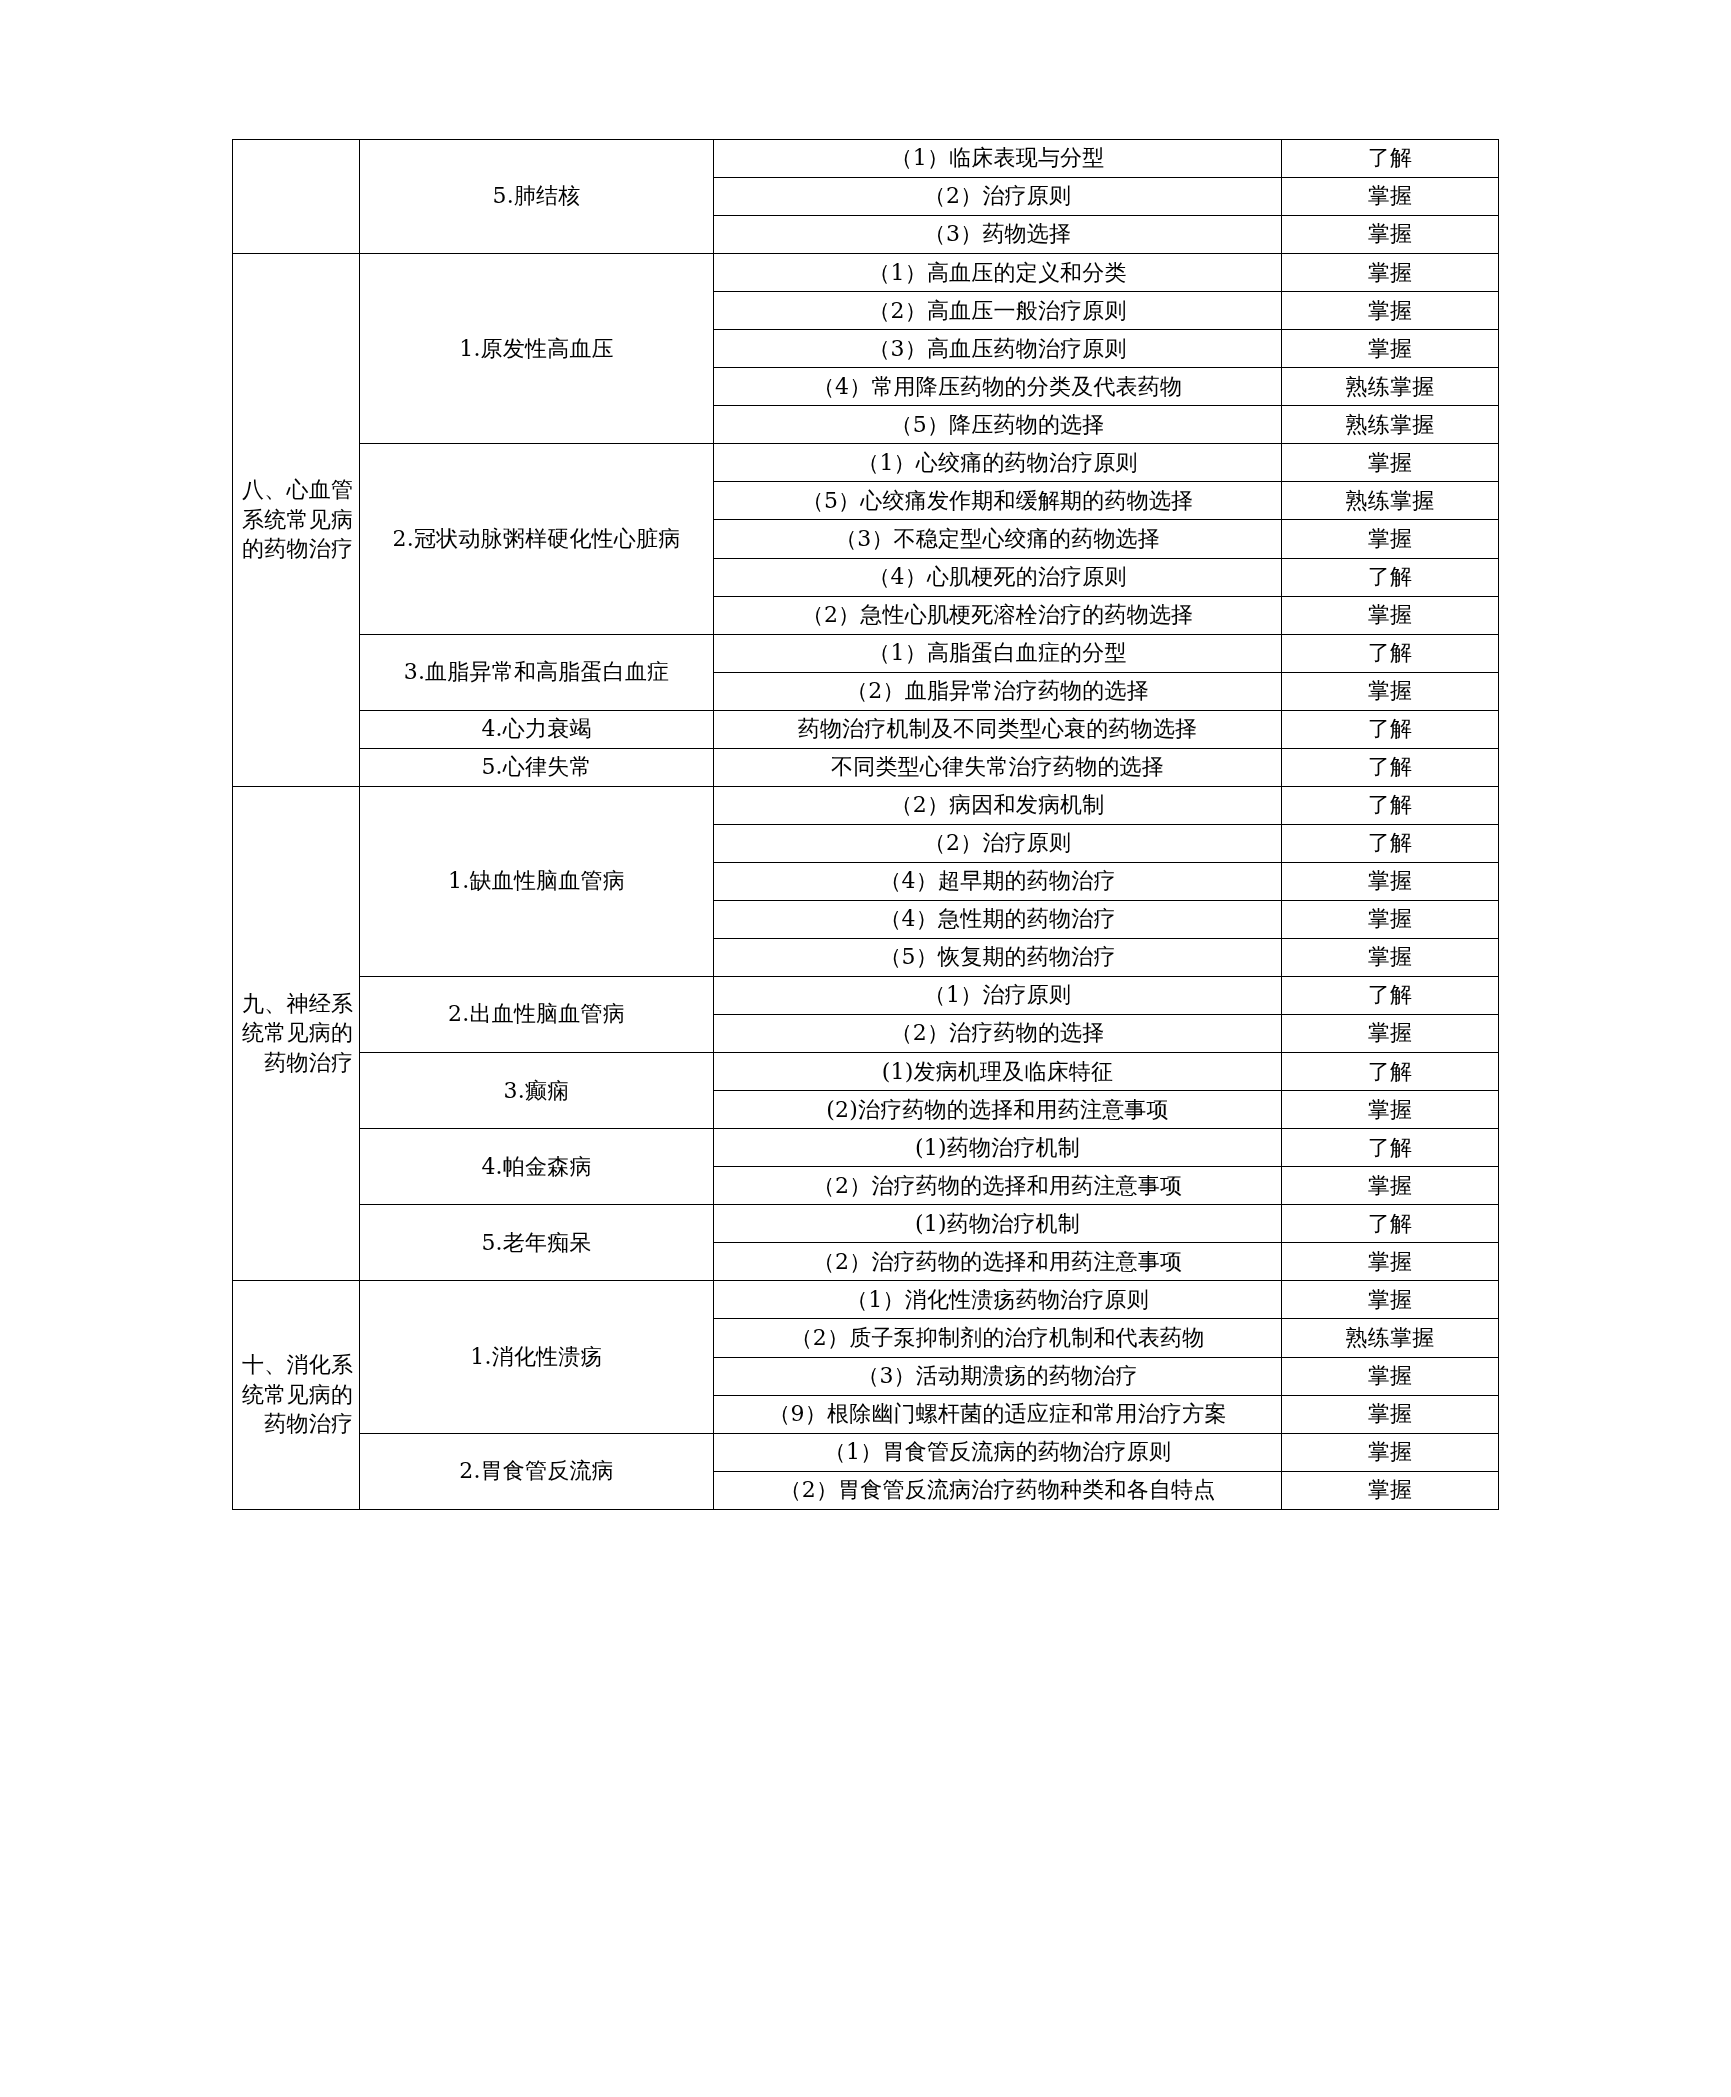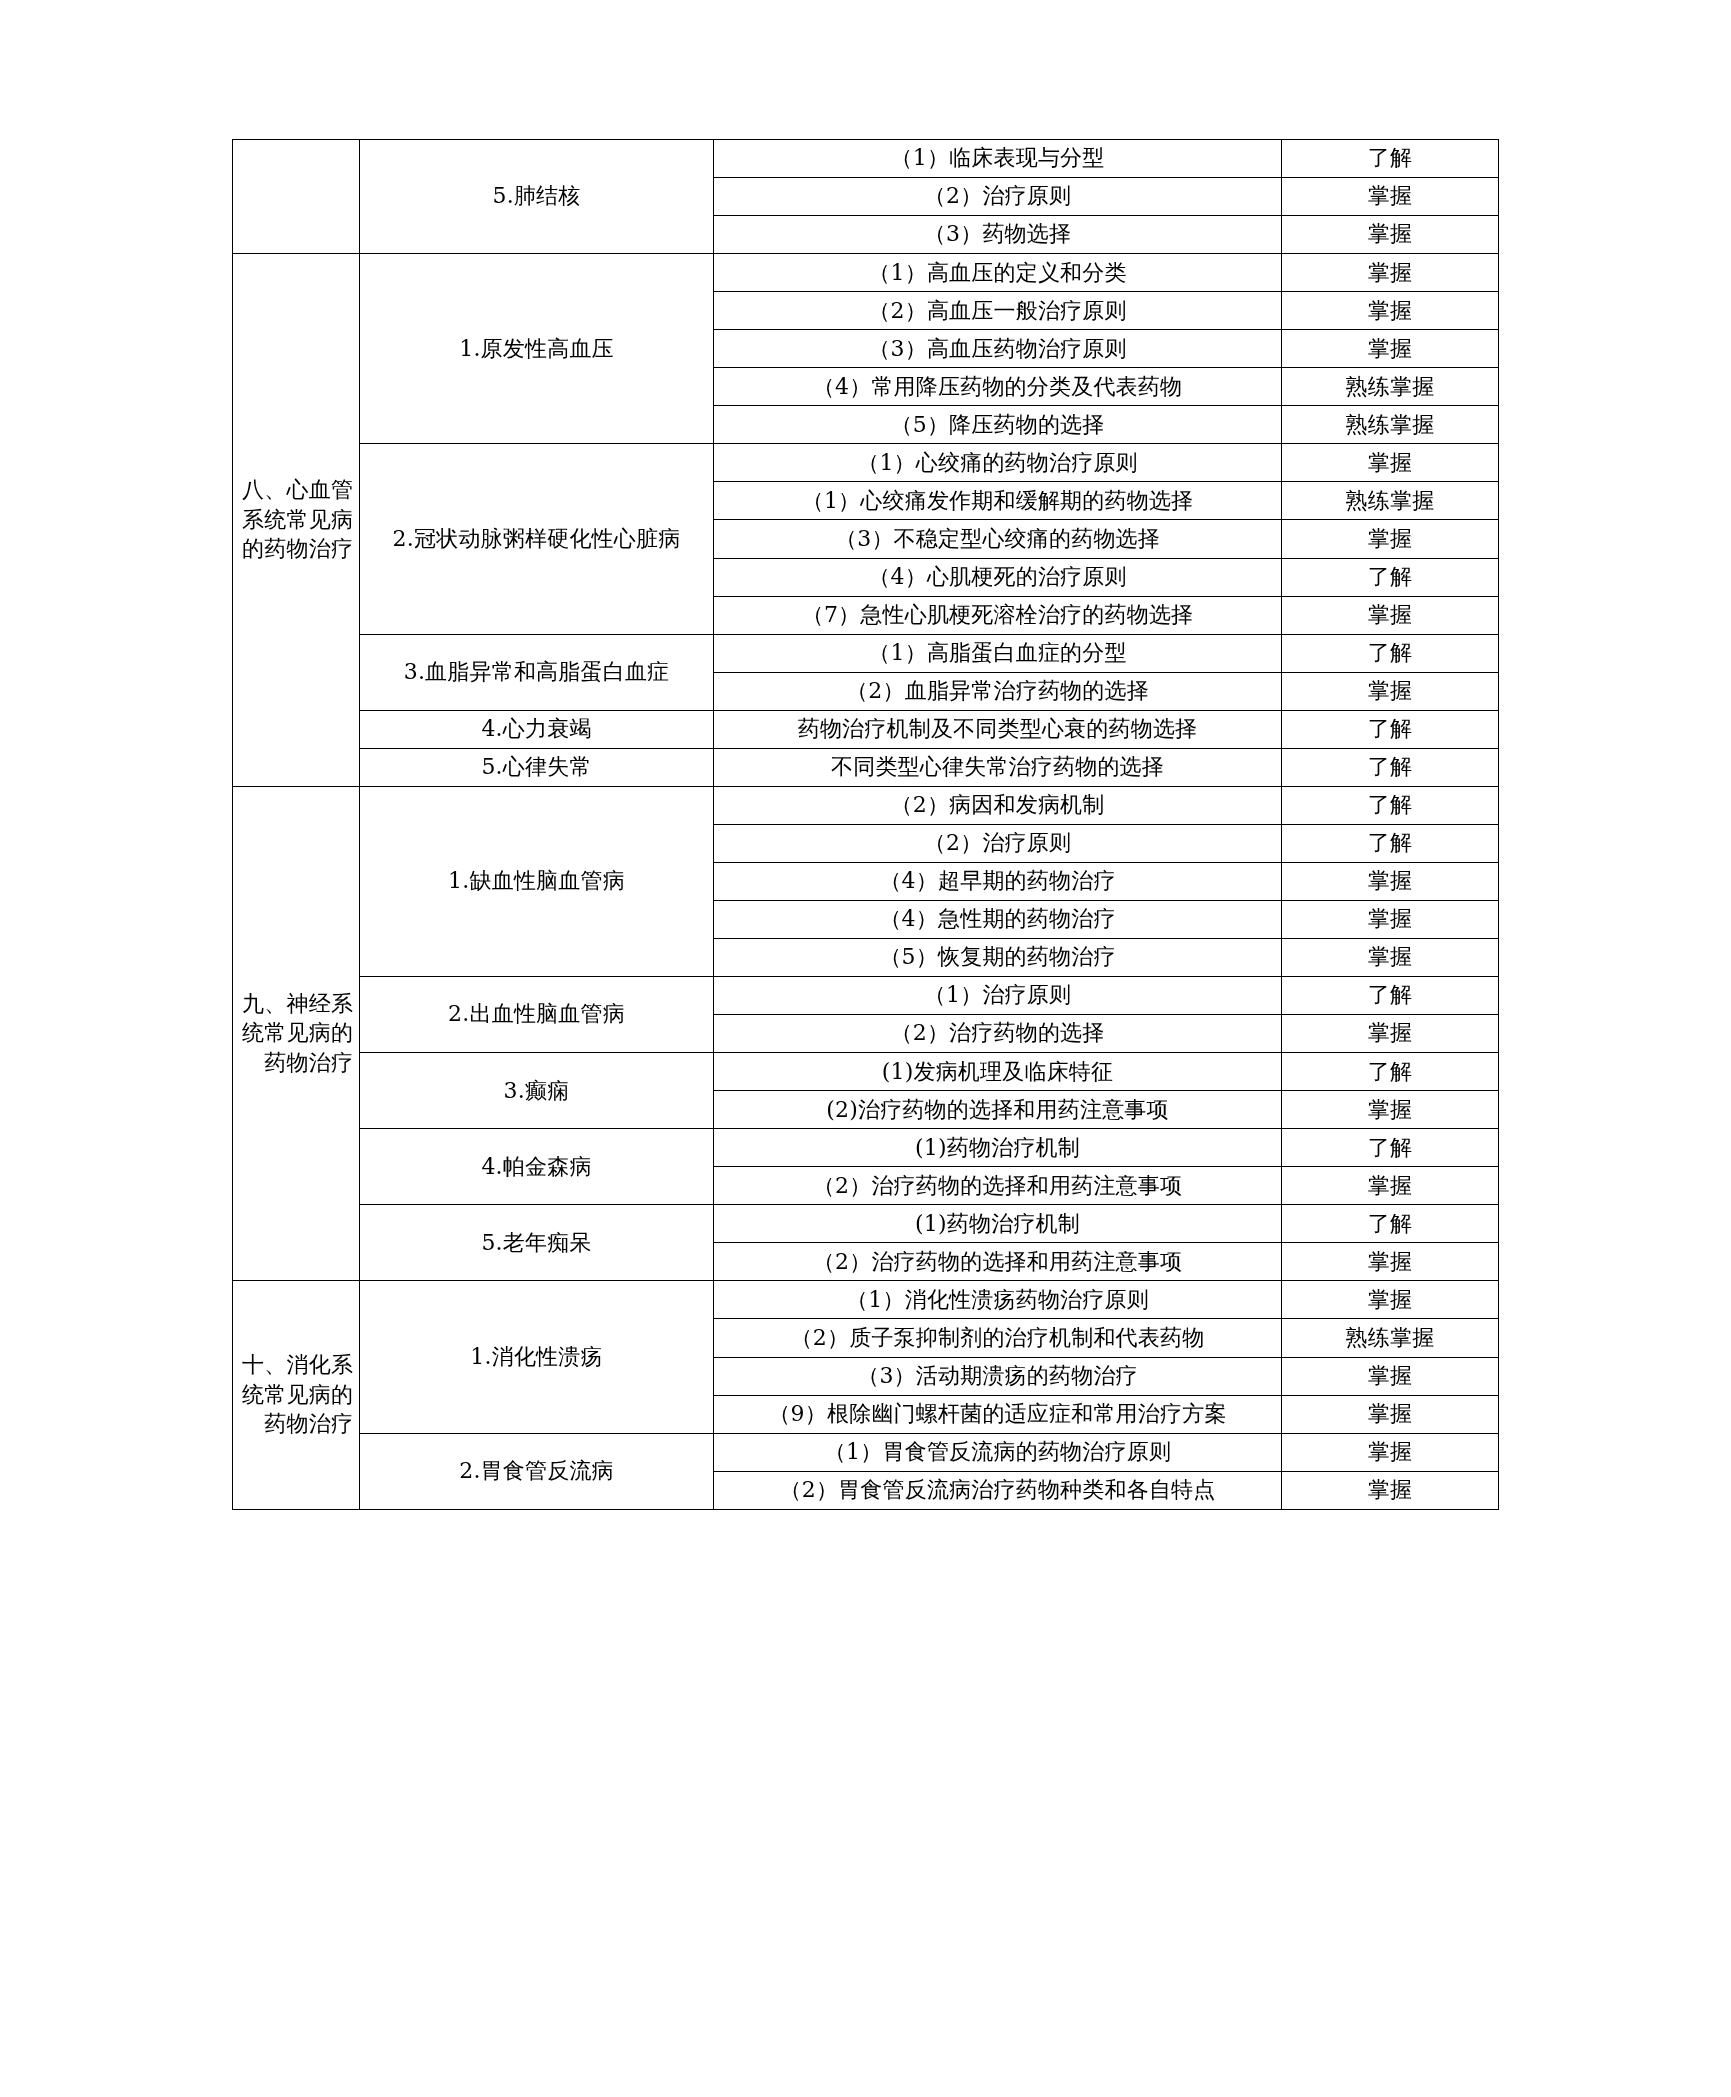--- a/index.html
+++ b/index.html
@@ -123,33 +123,33 @@
           <tr>
             <td class="point-cell">（5）降压药物的选择</td>
             <td class="level-cell">熟练掌握</td>
           </tr>
           <tr>
             <td class="disease-cell" rowspan="5">2.冠状动脉粥样硬化性心脏病</td>
             <td class="point-cell">（1）心绞痛的药物治疗原则</td>
             <td class="level-cell">掌握</td>
           </tr>
           <tr>
-            <td class="point-cell">（1）心绞痛发作期和缓解期的药物选择</td>
+            <td class="point-cell">（5）心绞痛发作期和缓解期的药物选择</td>
             <td class="level-cell">熟练掌握</td>
           </tr>
           <tr>
             <td class="point-cell">（3）不稳定型心绞痛的药物选择</td>
             <td class="level-cell">掌握</td>
           </tr>
           <tr>
             <td class="point-cell">（4）心肌梗死的治疗原则</td>
             <td class="level-cell">了解</td>
           </tr>
           <tr>
-            <td class="point-cell">（7）急性心肌梗死溶栓治疗的药物选择</td>
+            <td class="point-cell">（2）急性心肌梗死溶栓治疗的药物选择</td>
             <td class="level-cell">掌握</td>
           </tr>
           <tr>
             <td class="disease-cell" rowspan="2">3.血脂异常和高脂蛋白血症</td>
             <td class="point-cell">（1）高脂蛋白血症的分型</td>
             <td class="level-cell">了解</td>
           </tr>
           <tr>
             <td class="point-cell">（2）血脂异常治疗药物的选择</td>
             <td class="level-cell">掌握</td>

